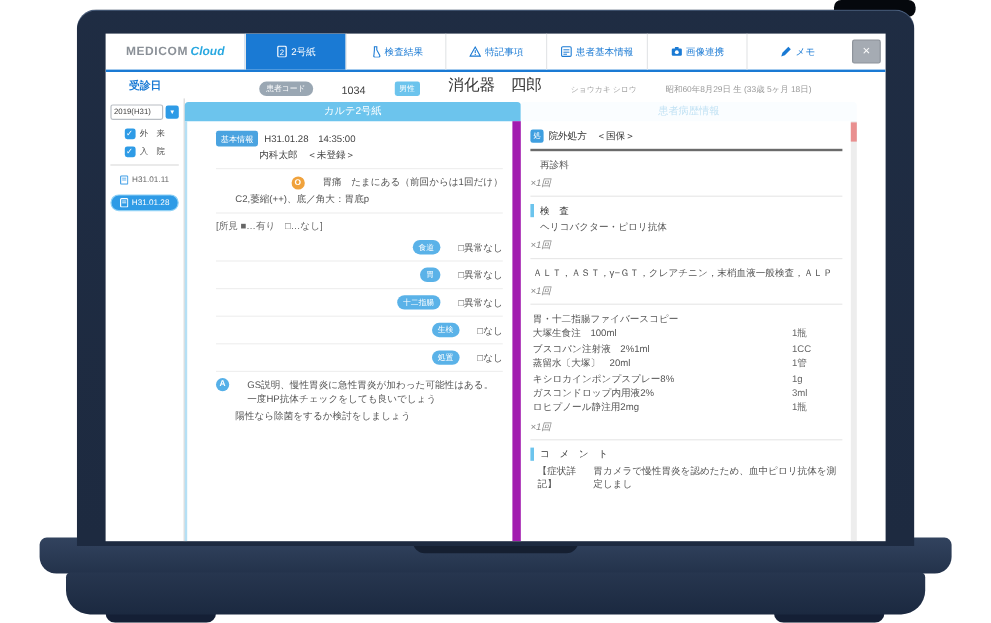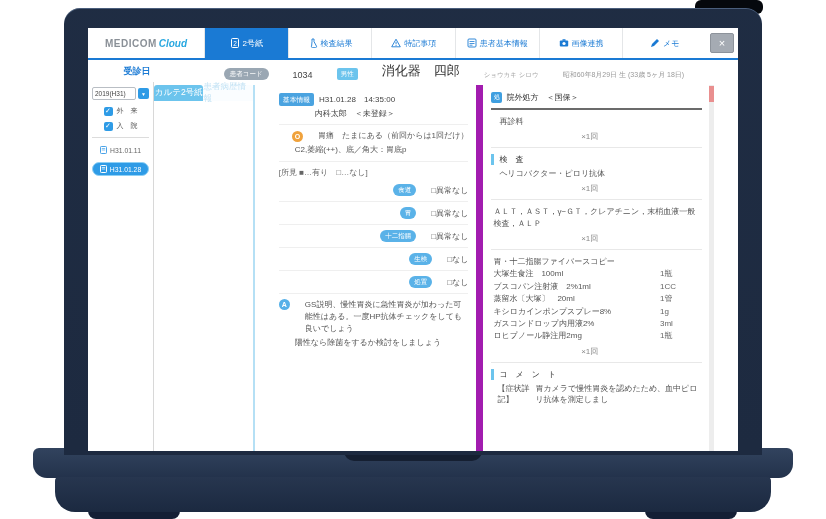--- a/index.html
+++ b/index.html
@@ -34,21 +34,21 @@
   .tab { flex:1; display:flex; align-items:center; justify-content:center; gap:3px;
     font-size:8px; color:#1a7ad4; border-left:1px solid #e4e6e8; cursor:pointer; white-space:nowrap; }
   .tab svg { width:10px; height:10px; flex:none; }
   .tab.active { background:#1a7ad4; color:#fff; }
   .nav-close { width:24px; margin:5px 4px; background:#a5abb3; color:#fff; border-radius:2px;
     display:flex; align-items:center; justify-content:center; font-size:11px; cursor:pointer;
     border:1px solid #8d939b; }
 
   
   .pbar { height:22px; display:flex; align-items:center; flex:none; }
-  .pbar .visit { width:66px; text-align:center; color:#1a7ad4; font-weight:bold; font-size:9px; flex:none;margin-left:16px; }
+  .pbar .visit { width:66px; text-align:center; color:#1a7ad4; font-weight:bold; font-size:9px; flex:none; }
   .pbar .mid { flex:1; display:flex; align-items:flex-end; justify-content:center; gap:24px; }
   .badge-gray { background:#9aa7b3; color:#fff; font-size:6.5px; padding:1.5px 6px; border-radius:7px; }
   .pcode { font-size:9px; color:#444; }
   .badge-sex { background:#6cc4ed; color:#fff; font-size:6.5px; padding:1.5px 4px; border-radius:2px; }
   .pname { font-size:13px; color:#333; }
   .pkana { font-size:6.5px; color:#a5a5a5; }
   .pbirth { font-size:7px; color:#999; }
 
   
   .body-row { flex:1; display:flex; min-height:0; }
@@ -60,21 +60,21 @@
   .chk-row { display:flex; align-items:center; gap:4px; justify-content:center; margin:5px 0; cursor:pointer; }
   .chk { width:9px; height:9px; background:#2e9be6; border-radius:2px; color:#fff; font-size:7px;
     display:flex; align-items:center; justify-content:center; flex:none; }
   .side-div { border-top:1px solid #dcdcdc; margin:6px 0; }
   .date-row { display:flex; align-items:center; gap:3px; justify-content:center; margin:6px 0;
     font-size:6.8px; color:#666; cursor:pointer; padding:2px 1px; }
   .date-row svg { width:7px; height:8px; flex:none; }
   .date-row.sel { background:#2e9be6; color:#fff; border:1px solid #8ed0f5; border-radius:8px; }
 
   
-  .main { flex:1; display:flex; flex-direction:row; padding:3px 24px 0 0; min-width:0; }
+  .main { flex:1; display:flex; flex-direction:column; padding:3px 24px 0 0; min-width:0; }
   .ctabs { height:16px; display:flex; flex:none; }
   .ctab-l { width:50%; background:#6cc4ed; color:#fff; font-size:8.5px; display:flex; align-items:center;
     justify-content:center; border-radius:3px 3px 0 0; cursor:pointer; }
   .ctab-r { width:50%; background:#fafdff; color:#c2e2f4; font-size:8.5px; display:flex; align-items:center;
     justify-content:center; border-radius:3px 3px 0 0; cursor:pointer; }
   .chead { height:13px; display:flex; background:#97999d; color:#fff; font-size:7.2px; flex:none; }
   .chead > div { width:50%; display:flex; align-items:center; justify-content:center; }
   .chead .hl { border-right:1px solid #b5b7ba; }
   .cols { flex:1; display:flex; min-height:0; position:relative; }
   .col-left { width:50%; border-left:2px solid #b5e0f5; border-right:7px solid #a21caf;
@@ -95,21 +95,21 @@
   .legend { color:#666; margin-bottom:6px; }
 
   
   .rx-head { display:flex; align-items:center; gap:4px; padding:4px 0 5px 0; border-bottom:2px solid #6b6b6b; }
   .rx-ic { width:11px; height:11px; background:#3f9fe0; color:#fff; border-radius:2px;
     font-size:6px; display:flex; align-items:center; justify-content:center; flex:none; }
   .rx-title { font-size:8px; color:#333; }
   .sec { padding:6px 0 5px 0; border-bottom:1px solid #e8e8e8; }
   .sec-t { border-left:3px solid #6cc4ed; padding-left:5px; color:#333; margin-bottom:3px; }
   .sec-i { padding-left:8px; color:#555; line-height:1.5; }
-  .cnt { text-align:center; padding-right:14px; color:#888; margin-top:3px; }
+  .cnt { text-align:left; padding-right:14px; color:#888; margin-top:3px;font-style:italic; }
   .med-row { display:flex; padding-left:2px; line-height:1.55; }
   .med-n { flex:1; }
   .med-q { width:42px; flex:none; color:#666; }
   .cm-row { display:flex; gap:4px; padding-left:6px; margin-top:2px; }
 
   
   .sbar { position:absolute; right:0; top:0; bottom:0; width:5px; background:#ededed; }
   .sbar .thumb { position:absolute; top:1px; left:0; width:5px; height:16px; background:#e98f8f; cursor:pointer; }
 </style>
 </head>

